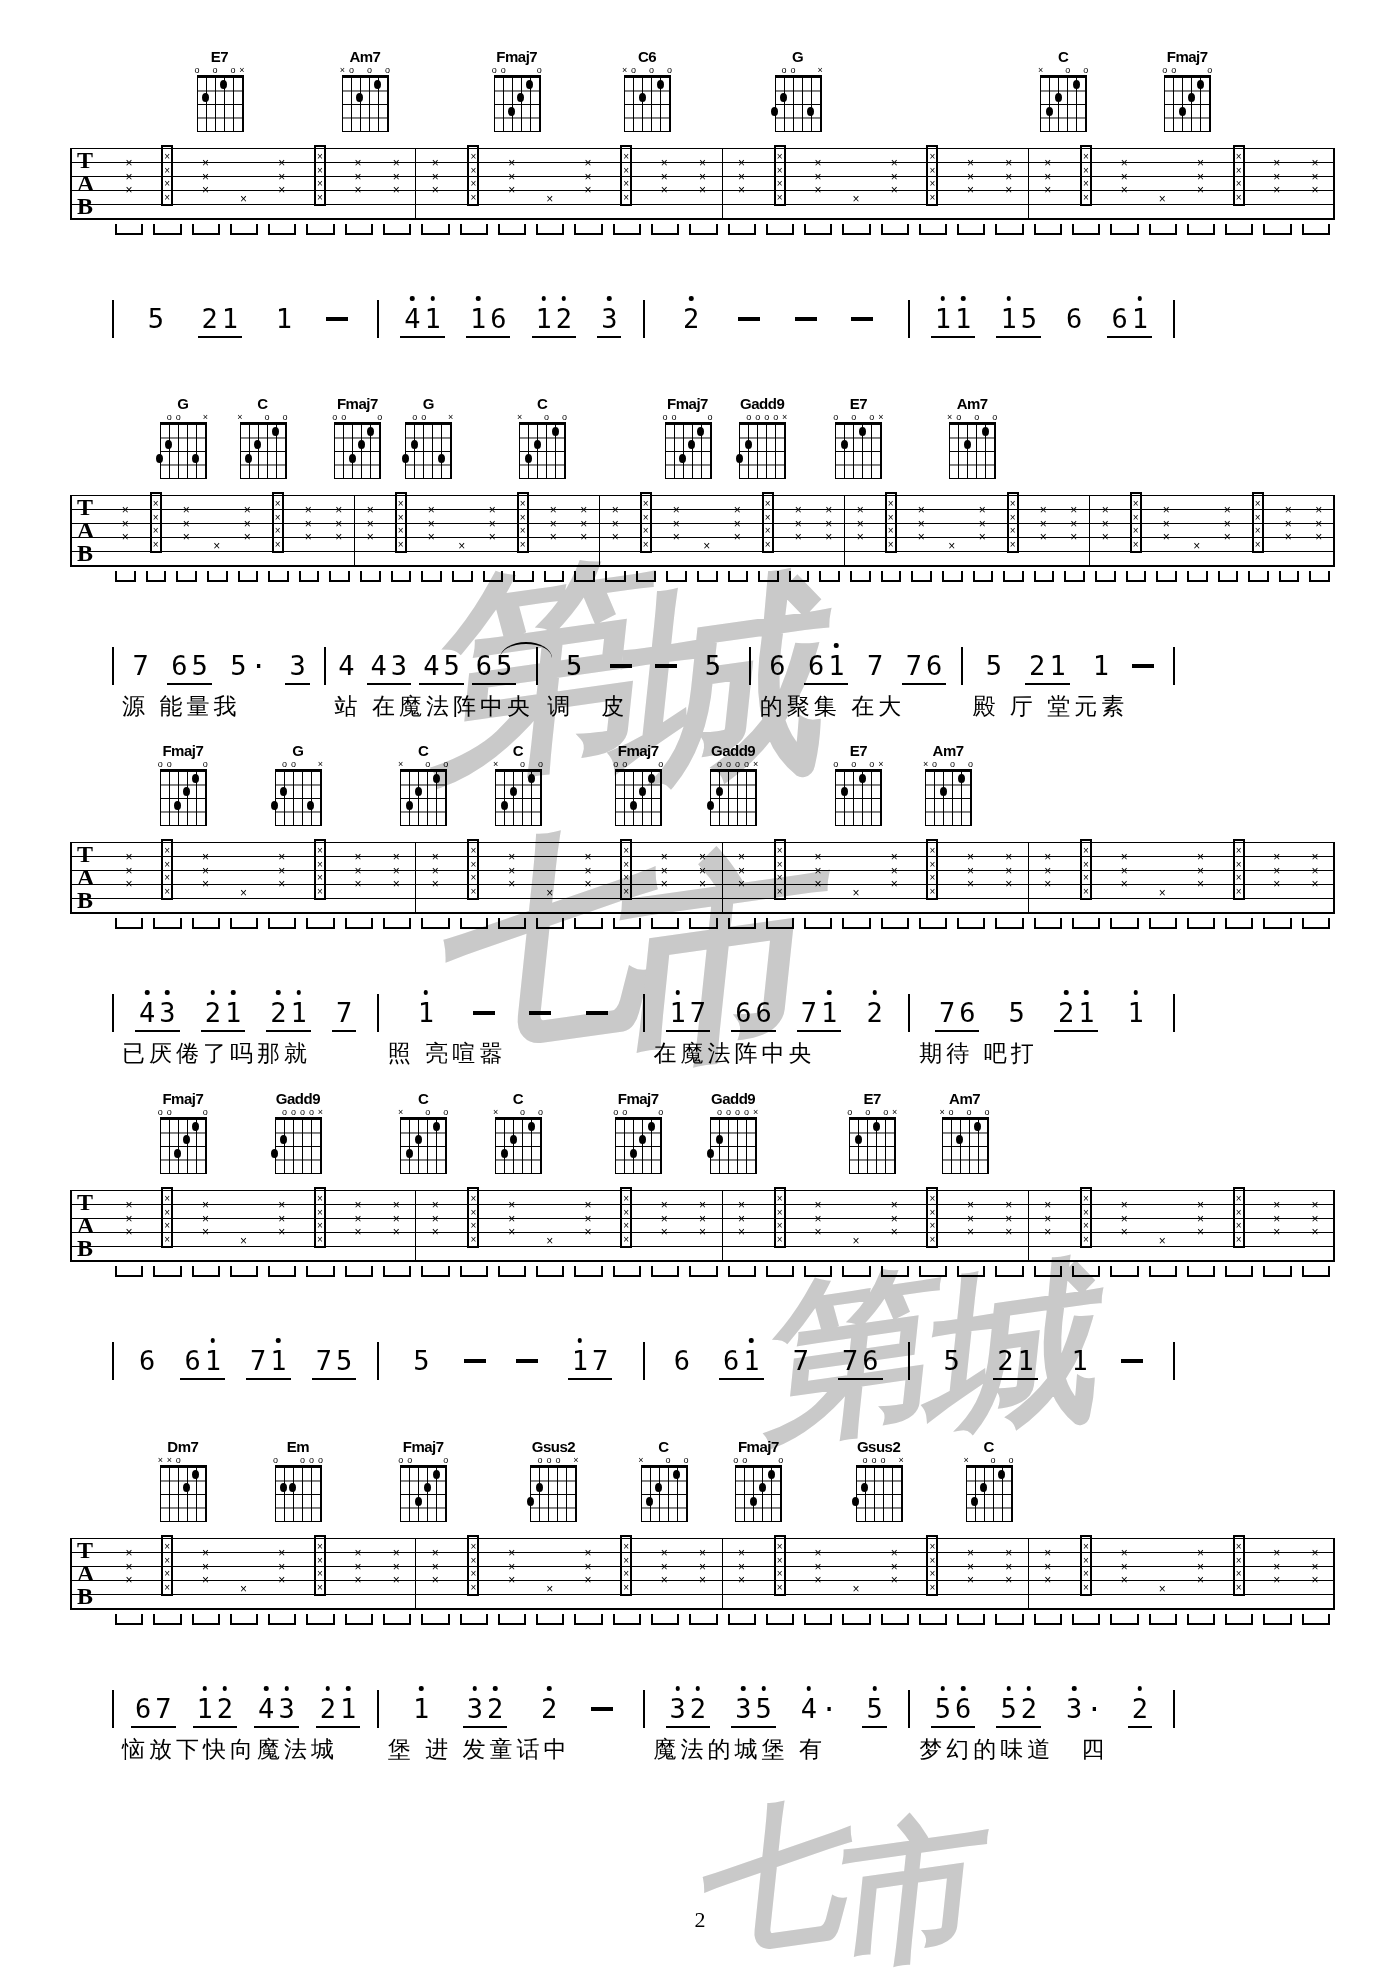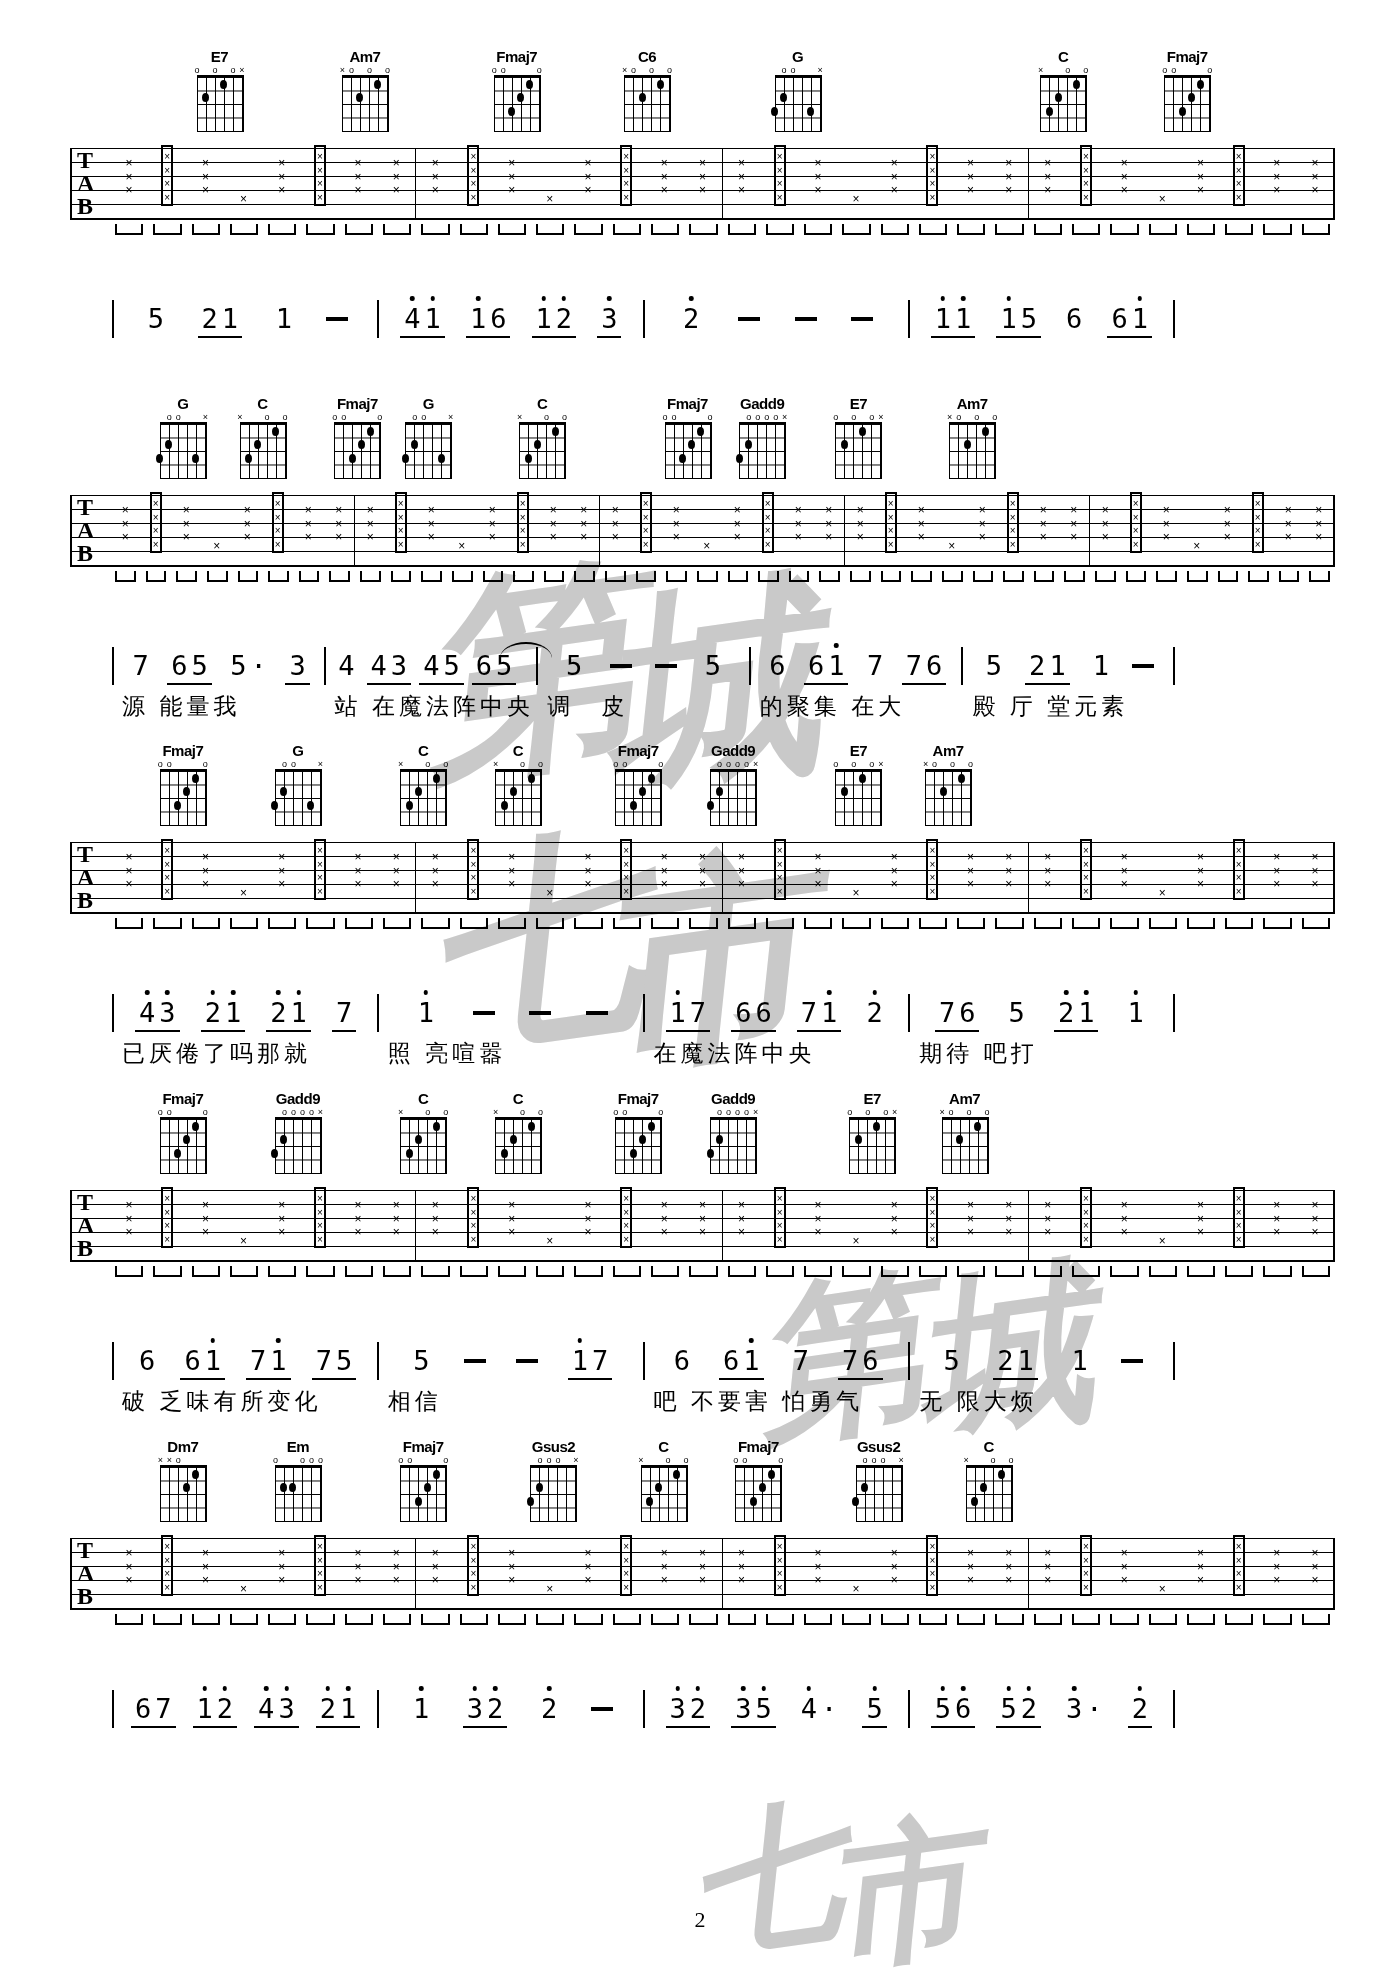--- a/index.html
+++ b/index.html
@@ -1548,26 +1548,20 @@
               <span class="ch">2</span>
               <span class="ch">1</span>
             </div>
             <div class="ng">
               <span class="ch">1</span>
             </div>
             <div class="dash"></div>
           </div>
           <div class="bar"></div>
         </div>
-        <div class="lyrics">
-          <div class="lmeasure">破 乏味有所变化</div>
-          <div class="lmeasure">相信</div>
-          <div class="lmeasure">吧 不要害 怕勇气</div>
-          <div class="lmeasure">无 限大烦</div>
-        </div>
       </div>
       <div class="system" style="top: 1438px;">
         <div class="chordrow">
           <div class="chord" style="left: 7.1%;">
             <div class="cname">Dm7</div>
             <div class="cmarkers">
               <span class="cmark" style="left: 0px;">×</span>
               <span class="cmark" style="left: 9px;">×</span>
               <span class="cmark" style="left: 18px;">o</span>
               <span class="cmark" style="left: 27px;"></span>
@@ -1910,18 +1904,24 @@
             </div>
             <div class="ng">
               <span class="ch hi">3</span>
               <span class="ch">·</span>
             </div>
             <div class="ng ul">
               <span class="ch hi">2</span>
             </div>
           </div>
           <div class="bar"></div>
+        </div>
+        <div class="lyrics">
+          <div class="lmeasure">恼放下快向魔法城</div>
+          <div class="lmeasure">堡 进 发童话中</div>
+          <div class="lmeasure">魔法的城堡 有</div>
+          <div class="lmeasure">梦幻的味道　四</div>
         </div>
       </div>
     </div>
 
   <div class="pageno">2</div>
 </div>
 
 </body></html>

